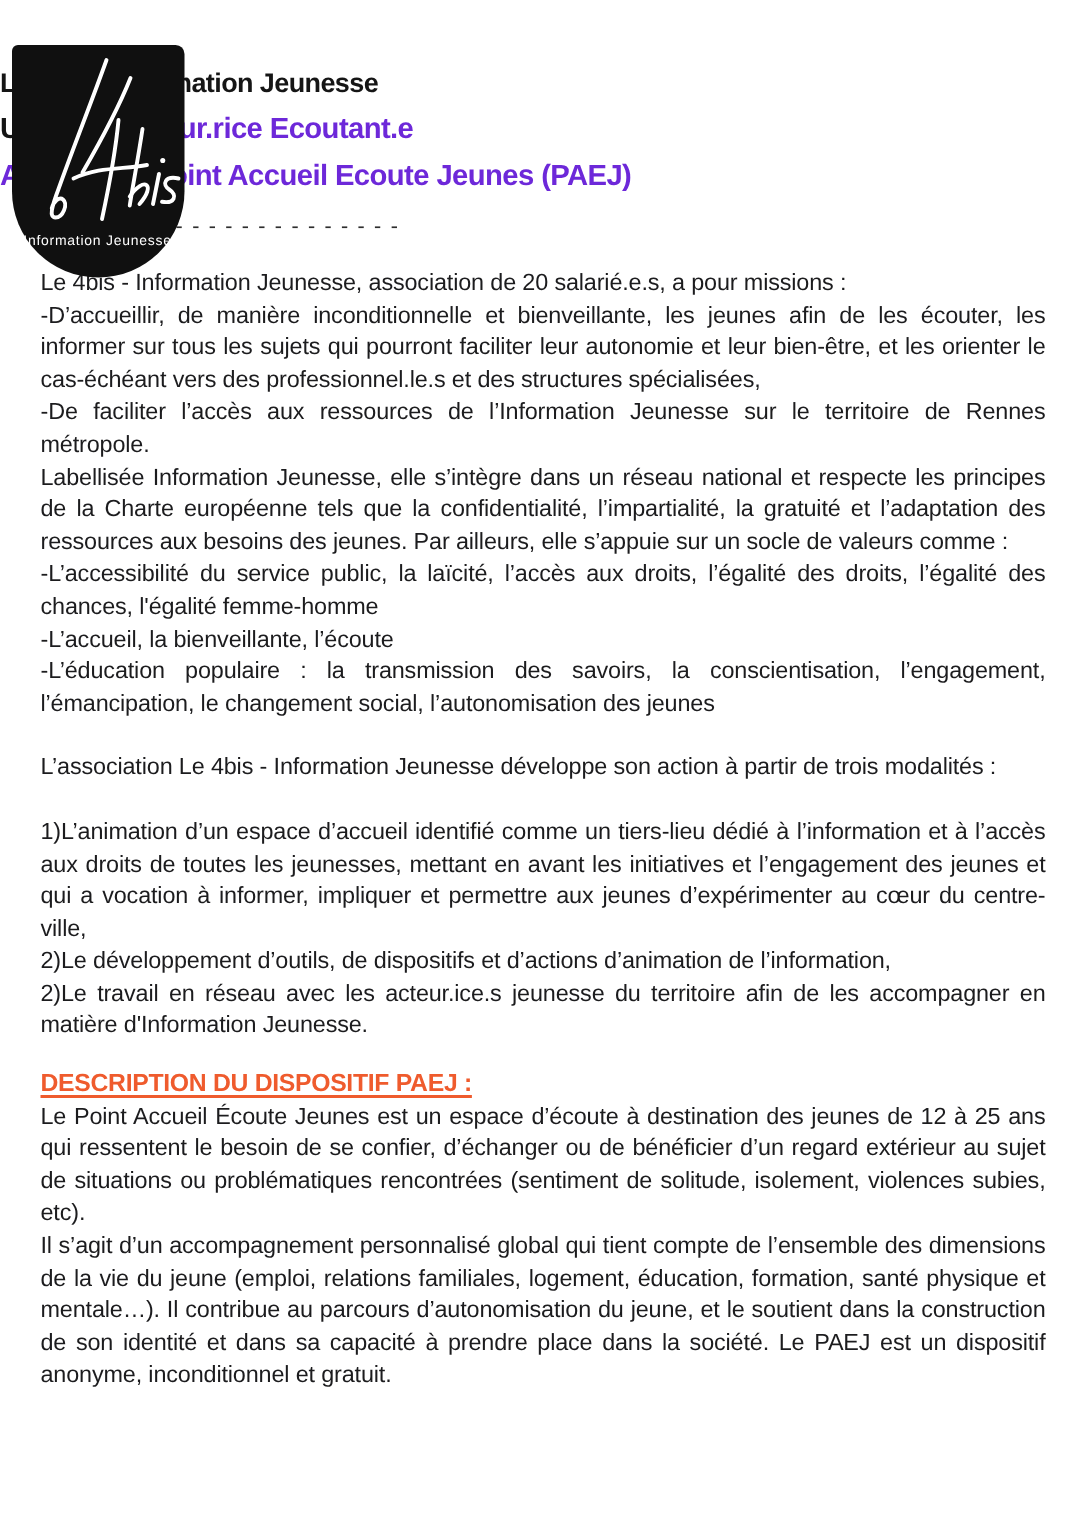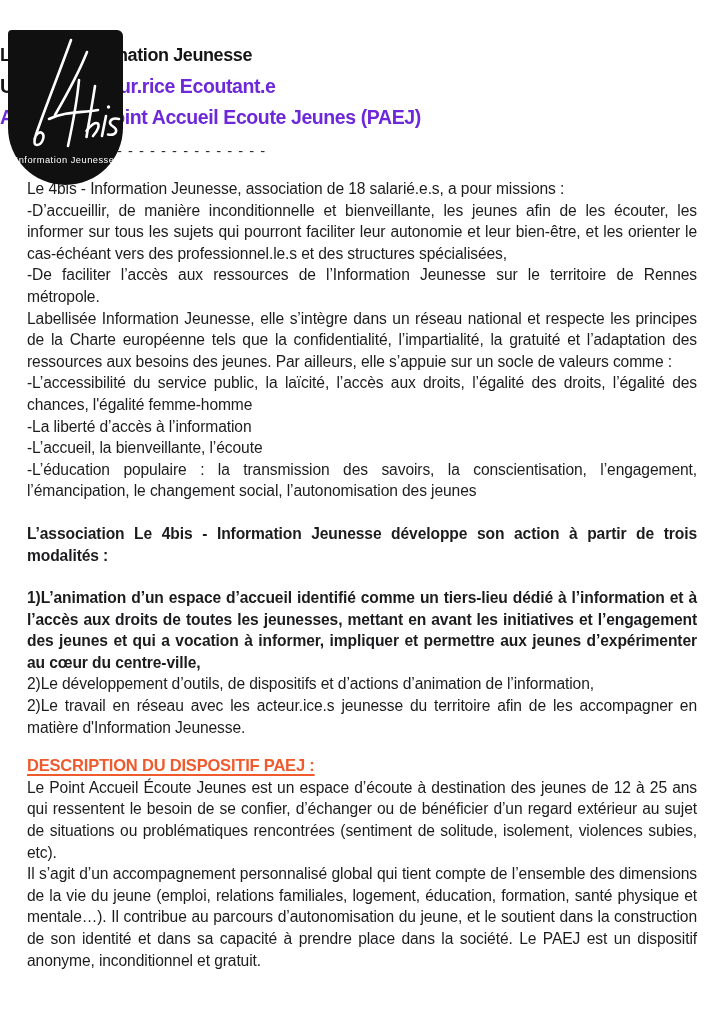--- a/index.html
+++ b/index.html
@@ -42,21 +42,21 @@
   .accent{color:#6d28d9;}
   
   .body-text{
     position:absolute;left:27px;right:27px;top:178px;
     font-size:15.6px;line-height:21.6px;
     color:#1c1c1e;
     text-align:justify;
     letter-spacing:-0.1px;
   }
   .body-text p{margin:0;}
-  .gap-md{margin-top:21px !important;font-weight:bold;}
+  .gap-md{margin-top:21px !important;}
   .gap-sm{margin-top:17px !important;}
   .section-heading{
     color:#EF5B2D;
     font-weight:bold;
     font-size:16.5px;
     letter-spacing:-0.2px;
     text-decoration:underline;
     text-decoration-thickness:2px;
     text-underline-offset:3px;
     text-align:left;
@@ -91,26 +91,25 @@
   </svg>
 </div>
 
 <div class="header">
   <div class="hline">Le 4bis - Information Jeunesse</div>
   <div class="hline big"><span>Un.e </span><span class="accent">Animateur.rice Ecoutant.e</span></div>
   <div class="hline big accent">Au sein du Point Accueil Ecoute Jeunes (PAEJ)</div>
 </div>
 
 <div class="body-text">
-  <p>Le 4bis - Information Jeunesse, association de 18 salarié.e.s, a pour missions :</p>
+  <p>Le 4bis - Information Jeunesse, association de 20 salarié.e.s, a pour missions :</p>
   <p>-D’accueillir, de manière inconditionnelle et bienveillante, les jeunes afin de les écouter, les informer sur tous les sujets qui pourront faciliter leur autonomie et leur bien-être, et les orienter le cas-échéant vers des professionnel.le.s et des structures spécialisées,</p>
   <p>-De faciliter l’accès aux ressources de l’Information Jeunesse sur le territoire de Rennes métropole.</p>
   <p>Labellisée Information Jeunesse, elle s’intègre dans un réseau national et respecte les principes de la Charte européenne tels que la confidentialité, l’impartialité, la gratuité et l’adaptation des ressources aux besoins des jeunes. Par ailleurs, elle s’appuie sur un socle de valeurs comme :</p>
   <p>-L’accessibilité du service public, la laïcité, l’accès aux droits, l’égalité des droits, l’égalité des chances, l'égalité femme-homme</p>
-  <p>-La liberté d’accès à l’information</p>
   <p>-L’accueil, la bienveillante, l’écoute</p>
   <p>-L’éducation populaire : la transmission des savoirs, la conscientisation, l’engagement, l’émancipation, le changement social, l’autonomisation des jeunes</p>
   <p class="gap-md">L’association Le 4bis - Information Jeunesse développe son action à partir de trois modalités :</p>
   <p class="gap-md">1)L’animation d’un espace d’accueil identifié comme un tiers-lieu dédié à l’information et à l’accès aux droits de toutes les jeunesses, mettant en avant les initiatives et l’engagement des jeunes et qui a vocation à informer, impliquer et permettre aux jeunes d’expérimenter au cœur du centre-ville,</p>
   <p>2)Le développement d’outils, de dispositifs et d’actions d’animation de l’information,</p>
   <p>2)Le travail en réseau avec les acteur.ice.s jeunesse du territoire afin de les accompagner en matière d'Information Jeunesse.</p>
 
   <p class="gap-sm section-heading">DESCRIPTION DU DISPOSITIF PAEJ :</p>
   <p>Le Point Accueil Écoute Jeunes est un espace d’écoute à destination des jeunes de 12 à 25 ans qui ressentent le besoin de se confier, d’échanger ou de bénéficier d’un regard extérieur au sujet de situations ou problématiques rencontrées (sentiment de solitude, isolement, violences subies, etc).</p>
   <p>Il s’agit d’un accompagnement personnalisé global qui tient compte de l’ensemble des dimensions de la vie du jeune (emploi, relations familiales, logement, éducation, formation, santé physique et mentale…). Il contribue au parcours d’autonomisation du jeune, et le soutient dans la construction de son identité et dans sa capacité à prendre place dans la société. Le PAEJ est un dispositif anonyme, inconditionnel et gratuit.</p>

